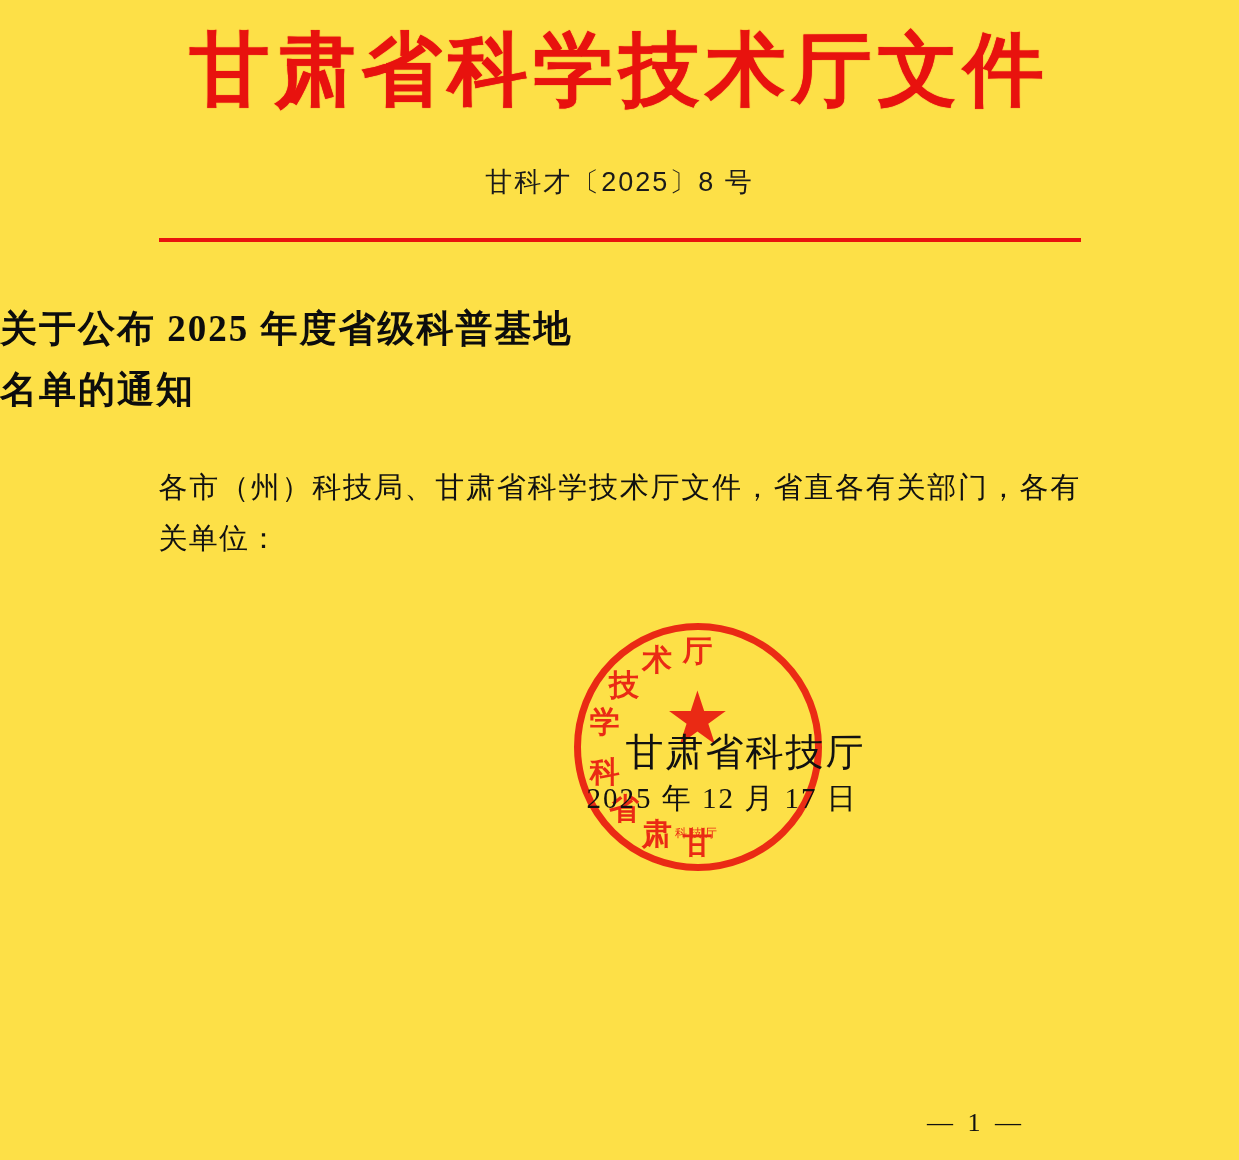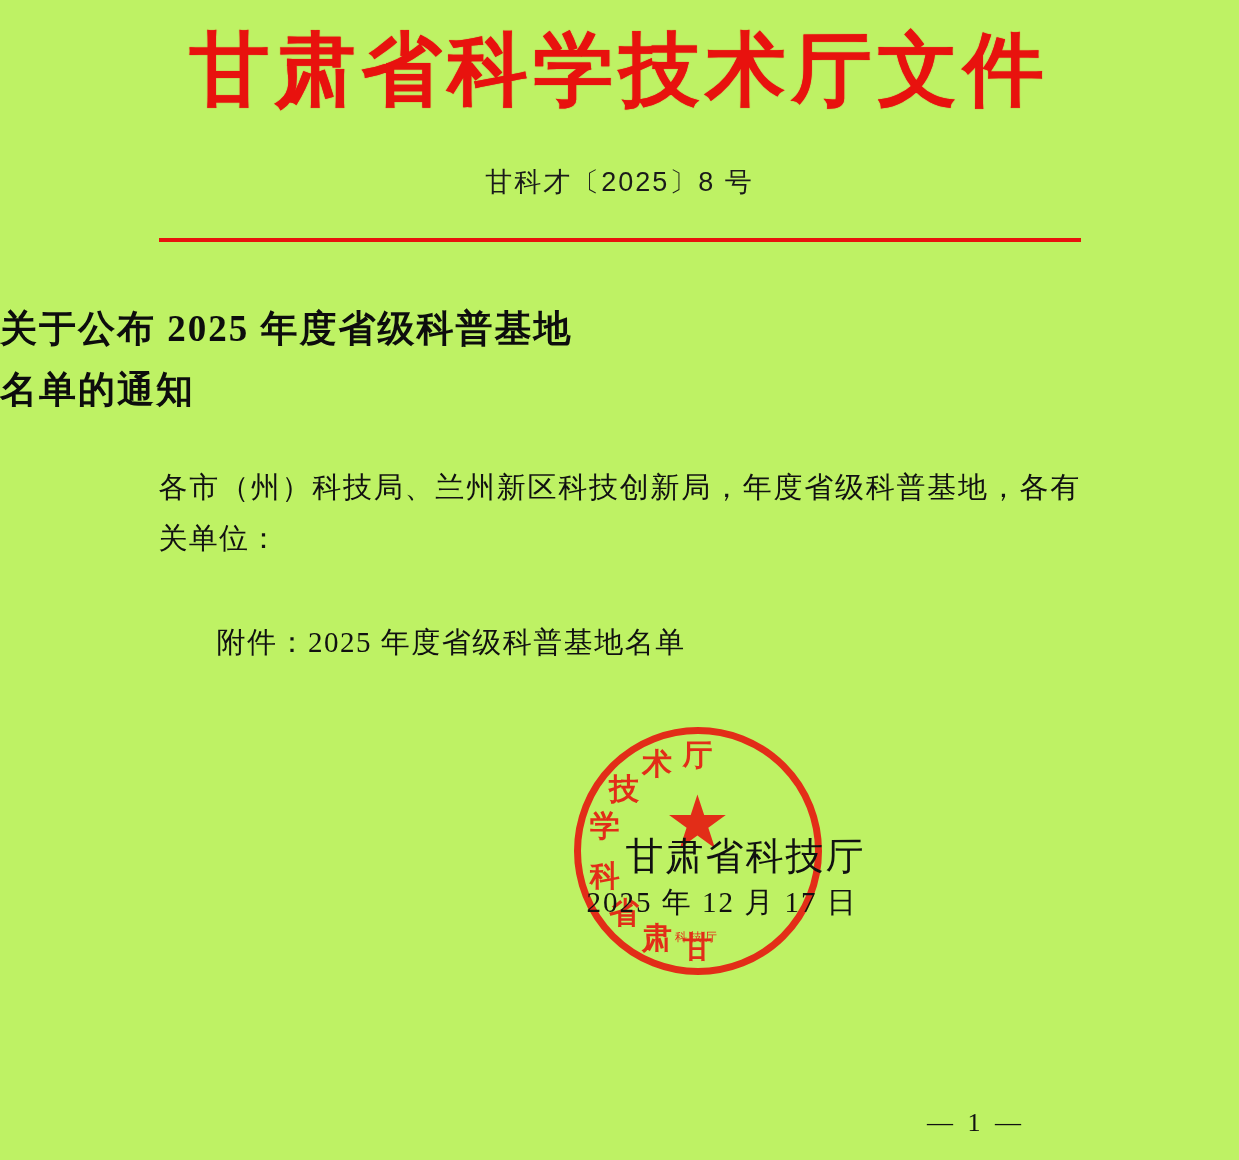--- a/index.html
+++ b/index.html
@@ -7,21 +7,21 @@
     padding: 0;
     background: #ffffff;
   }
   body {
     font-family: "Liberation Serif", "DejaVu Serif", serif;
   }
   .page {
     position: relative;
     width: 1239px;
     height: 1160px;
-    background: #bef264;
+    background: #fde047;
     overflow: hidden;
   }
 
   
   .masthead {
     text-align: center;
     padding-top: 26px;
   }
   .masthead-title {
     color: #e8120e;
@@ -202,22 +202,21 @@
   <div class="doc-number">甘科才〔2025〕8 号</div>
 
   <div class="red-rule"></div>
 
   <div class="doc-title">
     <span class="line">关于公布 2025 年度省级科普基地</span>
     <span class="line">名单的通知</span>
   </div>
 
   <div class="body-wrap">
-    <p class="para">各市（州）科技局、兰州新区科技创新局，年度省级科普基地，各有关单位：</p>
-    <p class="attachment">附件：2025 年度省级科普基地名单</p>
+    <p class="para">各市（州）科技局、甘肃省科学技术厅文件，省直各有关部门，各有关单位：</p>
   </div>
 
   <div class="sign-block">
 
     <div class="seal">
       <div class="seal-text">
         <div class="seal-ch" style="transform: rotate(-90deg) translate(-96px) rotate(90deg);">甘</div>
         <div class="seal-ch" style="transform: rotate(-65deg) translate(-96px) rotate(65deg);">肃</div>
         <div class="seal-ch" style="transform: rotate(-40deg) translate(-96px) rotate(40deg);">省</div>
         <div class="seal-ch" style="transform: rotate(-15deg) translate(-96px) rotate(15deg);">科</div>

